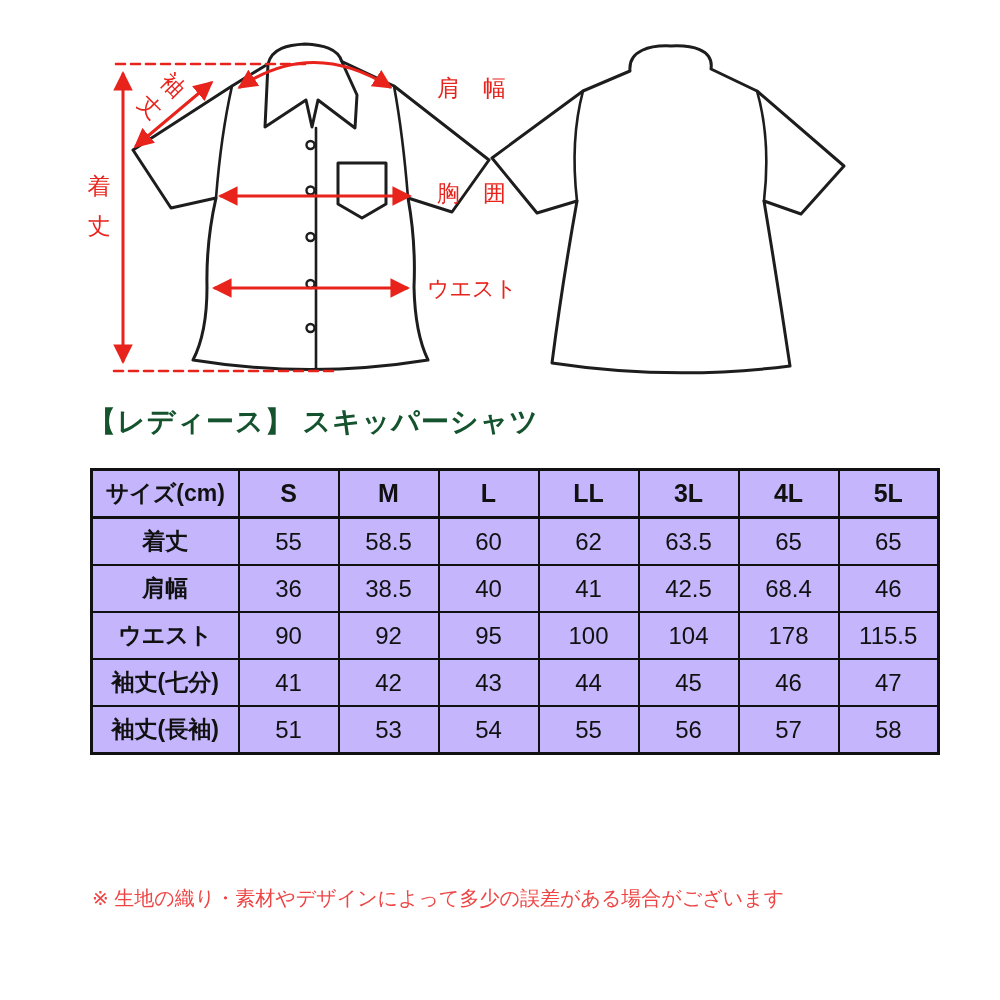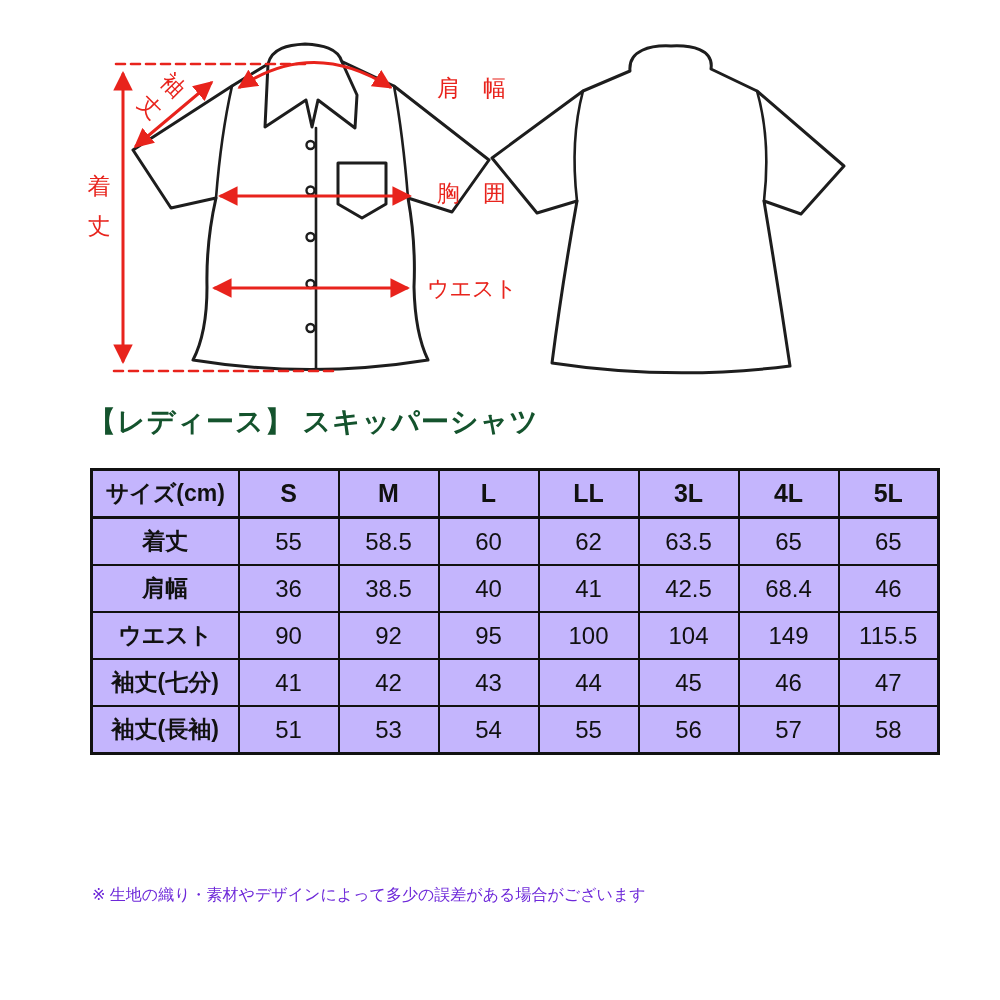--- a/index.html
+++ b/index.html
@@ -25,21 +25,21 @@
     height:45px; padding:0; overflow:hidden; white-space:nowrap;
   }
   .size-table thead th {
     font-size:25px; font-weight:bold; border-bottom:3px solid #111;
   }
   .size-table thead th.size-label-head { font-size:23px; }
   .size-table tbody th { font-size:23px; font-weight:bold; }
   .size-table tbody td { font-size:24px; font-weight:normal; }
   .footnote {
     position:absolute; left:92px; top:885px;
-    font-size:16px; font-weight:normal; color:#6d28d9; white-space:nowrap;
+    font-size:20px; font-weight:normal; color:#ef4444; white-space:nowrap;
   }
   .svg-label { font-family:"Liberation Sans","DejaVu Sans",sans-serif; }
 </style>
 </head>
 <body>
 
 <div class="page">
 
   <svg class="diagram-svg" width="1000" height="400" viewBox="0 0 1000 400">
     <defs>
@@ -159,21 +159,21 @@
           <td>68.4</td>
           <td>46</td>
         </tr>
         <tr>
           <th>ウエスト</th>
           <td>90</td>
           <td>92</td>
           <td>95</td>
           <td>100</td>
           <td>104</td>
-          <td>149</td>
+          <td>178</td>
           <td>115.5</td>
         </tr>
         <tr>
           <th>袖丈(七分)</th>
           <td>41</td>
           <td>42</td>
           <td>43</td>
           <td>44</td>
           <td>45</td>
           <td>46</td>

